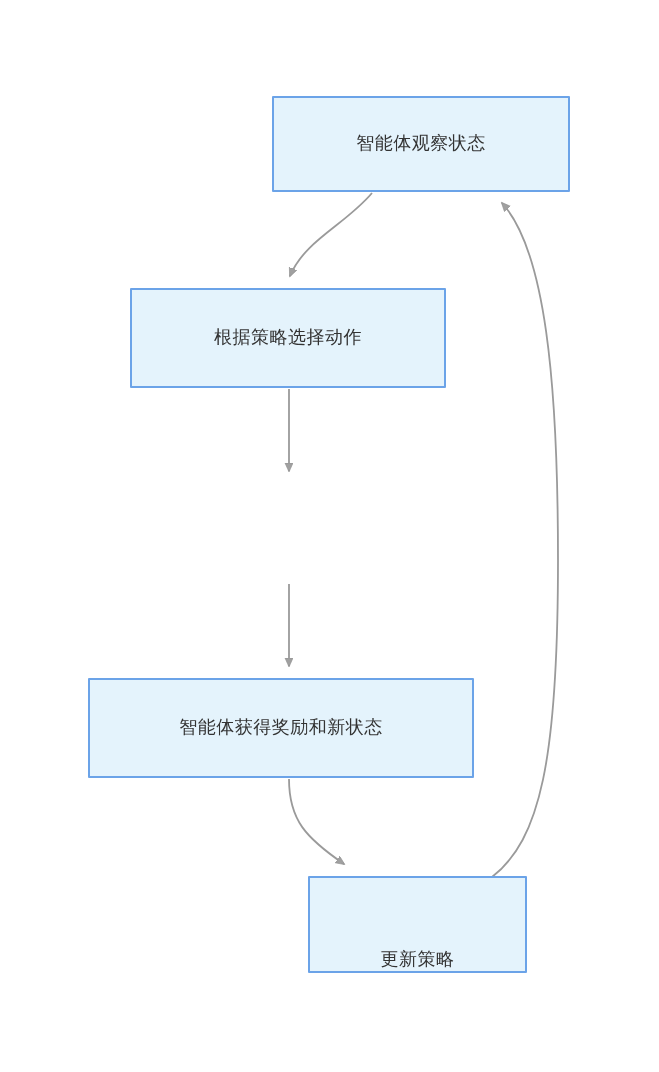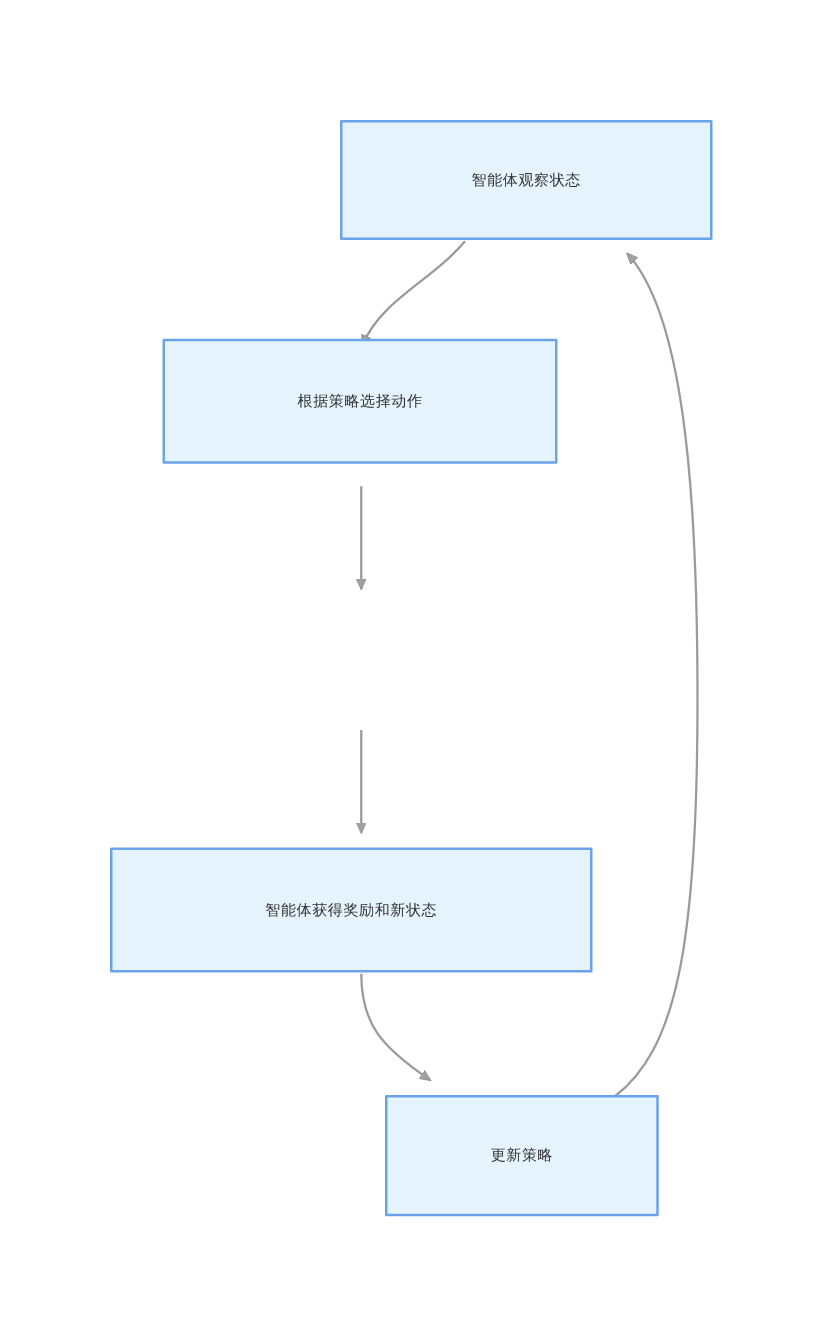--- a/index.html
+++ b/index.html
@@ -30,34 +30,34 @@
     position: absolute;
     box-sizing: border-box;
     display: flex;
     align-items: center;
     justify-content: center;
     background: #e4f3fc;
     border: 2px solid #6ba3e8;
     border-radius: 1px;
   }
   .node-label {
-    font-size: 12px;
+    font-size: 18px;
     line-height: 1.2;
     color: #333333;
     letter-spacing: 0.5px;
     white-space: nowrap;
     text-align: center;
     font-weight: 400;
   }
   
   #node-observe   { left: 272px; top: 96px;  width: 298px; height: 96px; }
-  #node-select    { left: 130px; top: 271px; width: 316px; height: 100px; }
+  #node-select    { left: 130px; top: 288px; width: 316px; height: 100px; }
   #node-env       { left: 117px; top: 483px; width: 345px; height: 100px; }
   #node-reward    { left: 88px;  top: 678px; width: 386px; height: 100px; }
-  #node-update    { left: 308px; top: 876px; width: 219px; height: 97px; }
+  #node-update    { left: 308px; top: 876px; width: 219px; height: 97px; align-items: flex-end; }
 </style>
 </head>
 <body>
 
 <div id="canvas">
 
   <svg id="edge-layer" viewBox="0 0 659 1072" width="659" height="1072" xmlns="http://www.w3.org/2000/svg">
     <defs>
       <marker id="arrowhead" markerWidth="10" markerHeight="10" refX="8" refY="4" orient="auto" markerUnits="userSpaceOnUse">
         <path d="M0,0 L9,4 L0,8 z" fill="#a0a0a0" stroke="#8e8e8e" stroke-width="0.6"></path>

